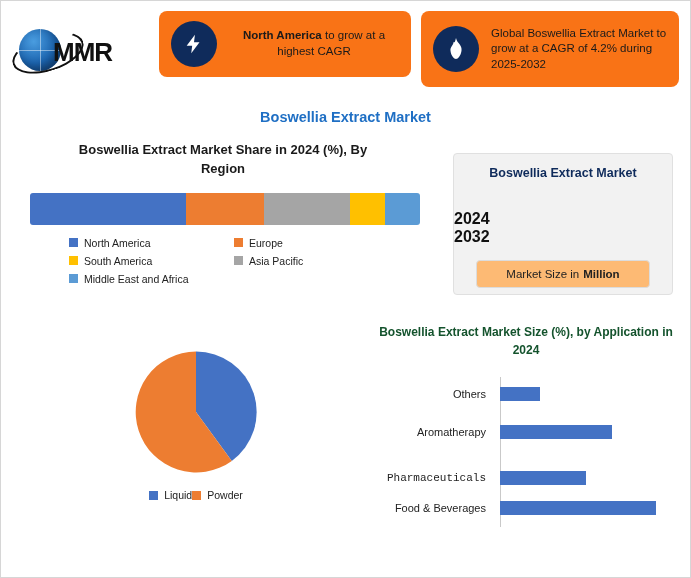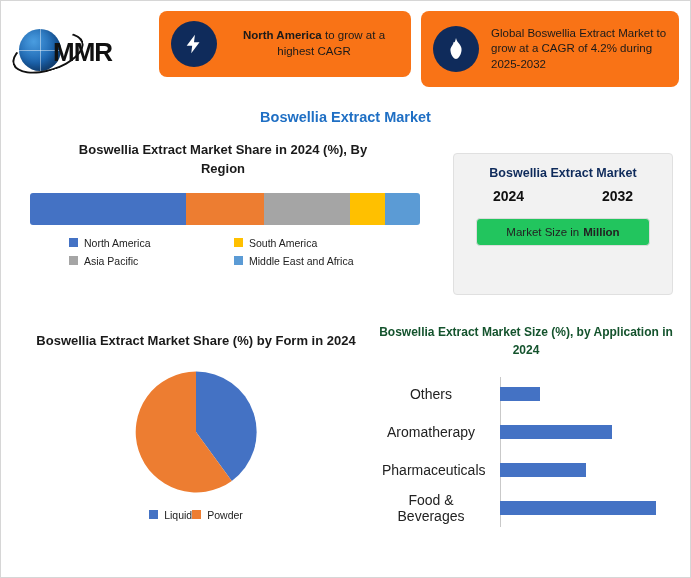--- a/index.html
+++ b/index.html
@@ -201,38 +201,39 @@
   .size-card-title {
     text-align: center;
     font-size: 12.5px;
     font-weight: bold;
     color: #0f2b5b;
     margin-top: 12px;
   }
   .size-years {
     display: flex;
     justify-content: space-around;
-    margin-top: 8px;
-    font-size: 14px;
+    margin-top: 30px;
+    font-size: 16px;
     font-weight: bold;
     color: #111;
+    flex-direction: column;
   }
   .size-values {
     display: flex;
     justify-content: space-around;
     margin-top: 8px;
     font-size: 11.5px;
     font-weight: bold;
     color: #1f6fc4;
   }
   .size-footer {
     margin: 14px auto 0 auto;
     width: 172px;
     height: 26px;
-    background: #22c55e;
+    background: #fdba74;
     border: 1px solid #dcdcdc;
     border-radius: 4px;
     display: flex;
     align-items: center;
     justify-content: center;
     font-size: 11.5px;
     color: #222;
   }
   .size-footer b { margin-left: 4px; }
 
@@ -287,23 +288,23 @@
   .app-row {
     position: absolute;
     left: 0;
     height: 34px;
     width: 100%;
     display: flex;
     align-items: center;
   }
   .app-label {
     width: 118px;
-    text-align: center;
-    padding-right: 20px;
-    font-size: 14px;
+    text-align: right;
+    padding-right: 14px;
+    font-size: 11px;
     color: #222;
     box-sizing: border-box;
   }
   .app-bar {
     height: 14px;
     background: #4472c4;
   }
   .app-axis {
     position: absolute;
     left: 118px;
@@ -357,20 +358,24 @@
       <div class="stacked-seg" style="width:22%;background:#a5a5a5;"></div>
       <div class="stacked-seg" style="width:9%;background:#ffc000;"></div>
       <div class="stacked-seg" style="width:9%;background:#5b9bd5;"></div>
     </div>
     <div class="region-legend">
       <div class="legend-item">
         <span class="legend-swatch" style="background:#4472c4;"></span>
         <span>North America</span>
       </div>
       <div class="legend-item">
+        <span class="legend-swatch" style="background:#ed7d31;"></span>
+        <span>Europe</span>
+      </div>
+      <div class="legend-item">
         <span class="legend-swatch" style="background:#ffc000;"></span>
         <span>South America</span>
       </div>
       <div class="legend-item">
         <span class="legend-swatch" style="background:#a5a5a5;"></span>
         <span>Asia Pacific</span>
       </div>
       <div class="legend-item">
         <span class="legend-swatch" style="background:#5b9bd5;"></span>
         <span>Middle East and Africa</span>
@@ -384,21 +389,20 @@
       <span>2024</span>
       <span>2032</span>
     </div>
     <div class="size-footer">
       <span>Market Size in</span>
       <b>Million</b>
     </div>
   </div>
 
   <div class="pie-block">
-    <div class="pie-title">Boswellia Extract Market Share (%) by Form in 2024</div>
     <div class="pie">
       <svg viewBox="0 0 100 100" width="126" height="126">
 
         <path d="M50 50 L50 2 A48 48 0 0 1 78.4 88.8 Z" fill="#4472c4"></path>
 
         <path d="M50 50 L78.4 88.8 A48 48 0 1 1 50 2 Z" fill="#ed7d31"></path>
       </svg>
     </div>
     <div class="pie-legend">
       <div class="legend-item" style="width:auto;">
@@ -420,21 +424,21 @@
       <div class="app-row" style="top:0px;">
         <div class="app-label">Others</div>
         <div class="app-bar" style="width:40px;"></div>
       </div>
 
       <div class="app-row" style="top:38px;">
         <div class="app-label">Aromatherapy</div>
         <div class="app-bar" style="width:112px;"></div>
       </div>
 
-      <div class="app-row" style="top:76px;">
+      <div class="app-row" style="top:84px;font-family:Liberation Mono, monospace;">
         <div class="app-label">Pharmaceuticals</div>
         <div class="app-bar" style="width:86px;"></div>
       </div>
 
       <div class="app-row" style="top:114px;">
         <div class="app-label">Food &amp; Beverages</div>
         <div class="app-bar" style="width:156px;"></div>
       </div>
     </div>
   </div>

